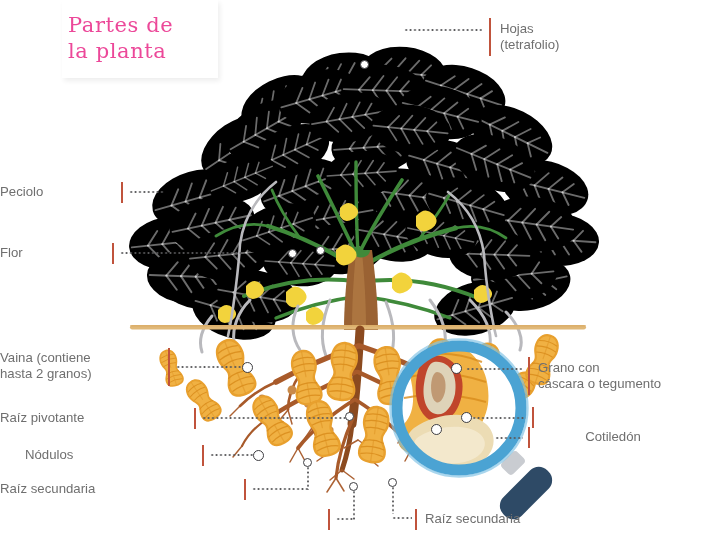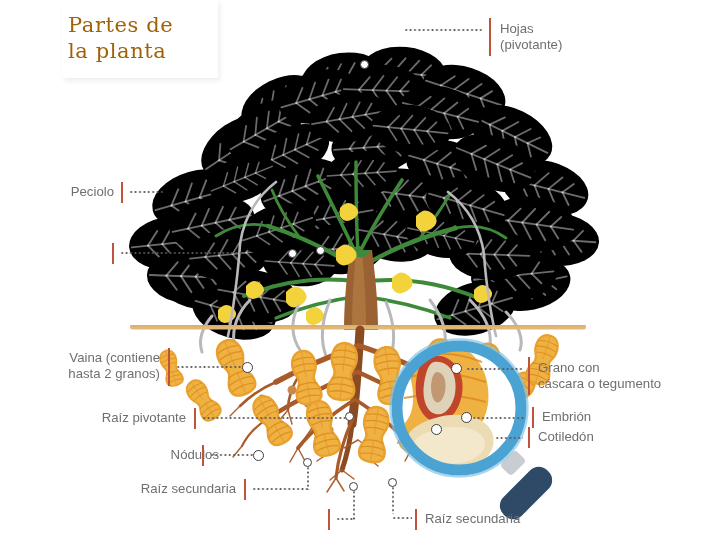--- a/index.html
+++ b/index.html
@@ -17,37 +17,37 @@
   .title-box{
     position:absolute;left:62px;top:0px;width:156px;height:78px;
     background:#ffffff;
     box-shadow:2px 3px 5px rgba(0,0,0,0.07);
     z-index:6;
   }
   .title-text{
     position:absolute;left:68px;top:12px;width:150px;
     font-family:"DejaVu Serif", serif;
     font-size:21px;line-height:26px;
-    color:#a16207;
+    color:#ec4899;
     letter-spacing:0.6px;
     z-index:7;
     white-space:pre-line;
   }
 
   
   .lbl{
     position:absolute;
     font-family:"Liberation Sans", sans-serif;
     font-size:13.2px;
     line-height:16px;
     color:#6f6f6f;
     white-space:pre-line;
     z-index:8;
   }
-  .lbl.r{text-align:right;}
+  .lbl.r{}
   .lbl.l{text-align:left;}
 
   .tick{
     position:absolute;
     width:1.7px;
     background:#c0533c;
     z-index:8;
   }
 
   .dots{
@@ -346,26 +346,27 @@
     </g>
   </svg>
 
   <div class="title-box"></div>
   <div class="title-text">Partes de
 la planta</div>
 
   <div class="dots" style="left:404px;top:29px;width:78px;"></div>
   <div class="tick" style="left:489px;top:18px;height:38px;"></div>
   <div class="lbl l" style="left:500px;top:21px;width:150px;">Hojas
-(pivotante)</div>
+(tetrafolio)</div>
 
   <div class="lbl r" style="left:0px;top:184px;width:114px;">Peciolo</div>
   <div class="tick" style="left:121px;top:182px;height:21px;"></div>
   <div class="dots" style="left:129px;top:191px;width:36px;"></div>
 
+  <div class="lbl r" style="left:0px;top:245px;width:104px;">Flor</div>
   <div class="tick" style="left:112px;top:243px;height:21px;"></div>
   <div class="dots" style="left:120px;top:252px;width:122px;"></div>
 
   <div class="lbl r" style="left:0px;top:350px;width:160px;">Vaina (contiene
 hasta 2 granos)</div>
   <div class="tick" style="left:168px;top:348px;height:38px;"></div>
   <div class="dots" style="left:176px;top:366px;width:68px;"></div>
   <div class="dot-ring" style="left:242px;top:362px;"></div>
 
   <div class="lbl r" style="left:0px;top:410px;width:186px;">Raíz pivotante</div>
@@ -396,25 +397,24 @@
 
   <div class="dots" style="left:466px;top:368px;width:56px;"></div>
   <div class="dot-ring" style="left:451px;top:363px;"></div>
   <div class="tick" style="left:528px;top:357px;height:38px;"></div>
   <div class="lbl l" style="left:538px;top:360px;width:186px;">Grano con
 cáscara o tegumento</div>
 
   <div class="dots" style="left:472px;top:417px;width:54px;"></div>
   <div class="dot-ring" style="left:461px;top:412px;"></div>
   <div class="tick" style="left:532px;top:407px;height:21px;"></div>
-  <div class="lbl l" style="left:542px;top:409px;width:150px;">Embrión</div>
 
   <div class="dots" style="left:495px;top:437px;width:28px;"></div>
   <div class="dot-ring" style="left:431px;top:424px;"></div>
   <div class="tick" style="left:528px;top:427px;height:21px;"></div>
-  <div class="lbl l" style="left:538px;top:429px;width:150px;">Cotiledón</div>
+  <div class="lbl l" style="left:538px;top:429px;width:150px;text-align:center;">Cotiledón</div>
 
   <div class="dot-ring small" style="left:360px;top:60px;"></div>
   <div class="dot-ring small" style="left:316px;top:246px;"></div>
   <div class="dot-ring small" style="left:288px;top:249px;"></div>
   <div class="dot-ring small" style="left:345px;top:412px;"></div>
 
 </div>
 
 </body></html>

